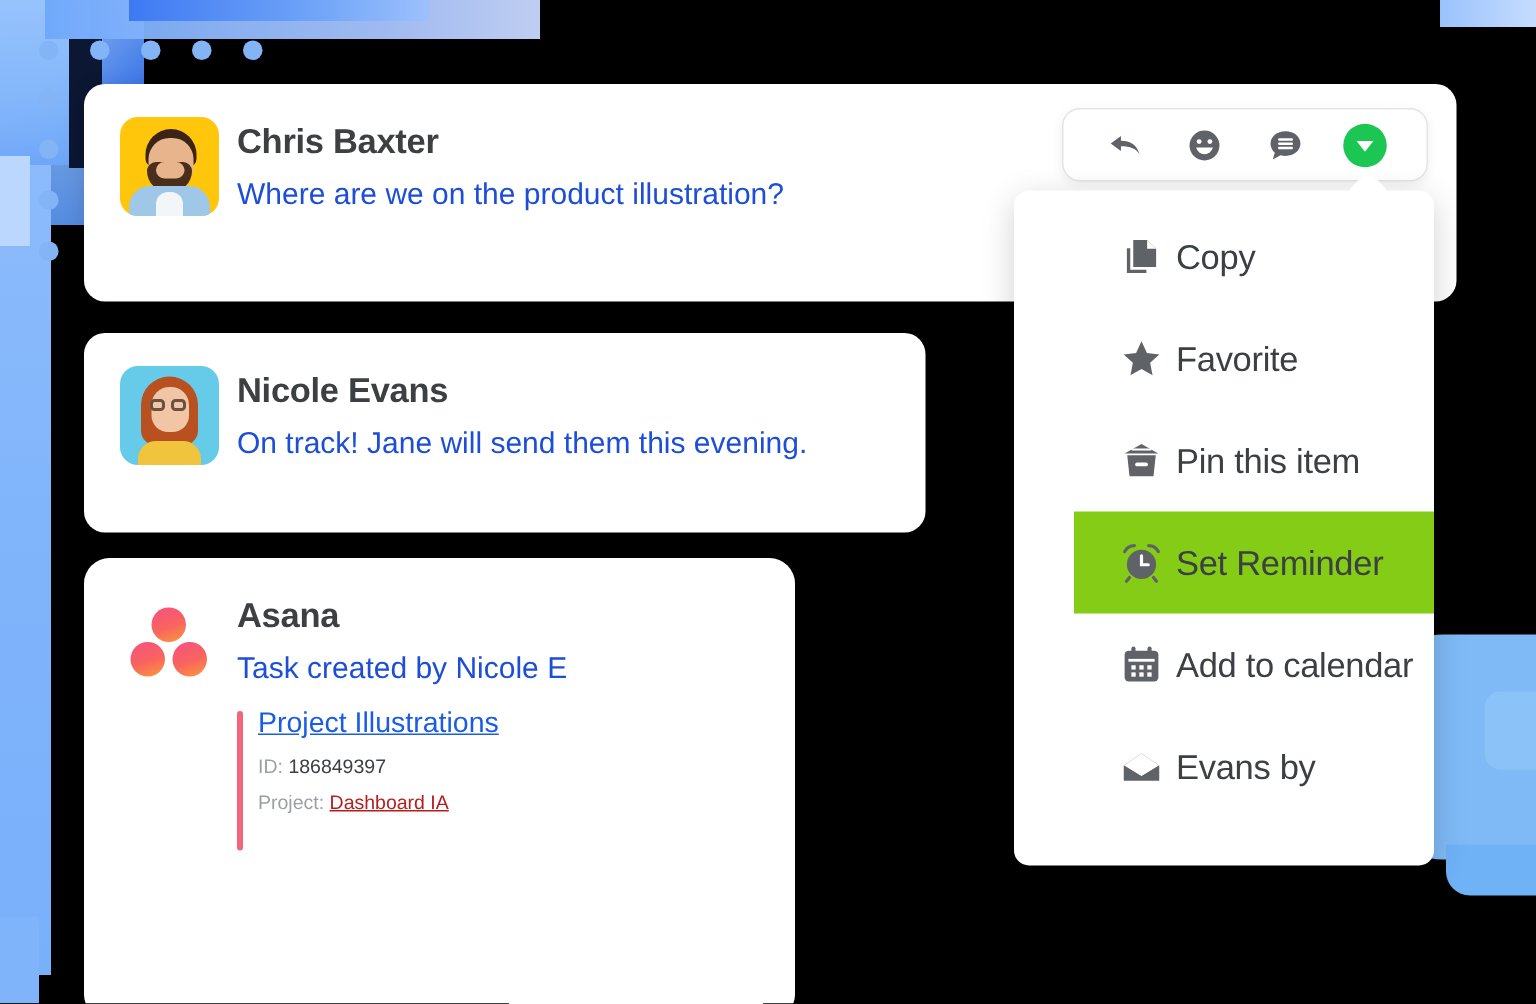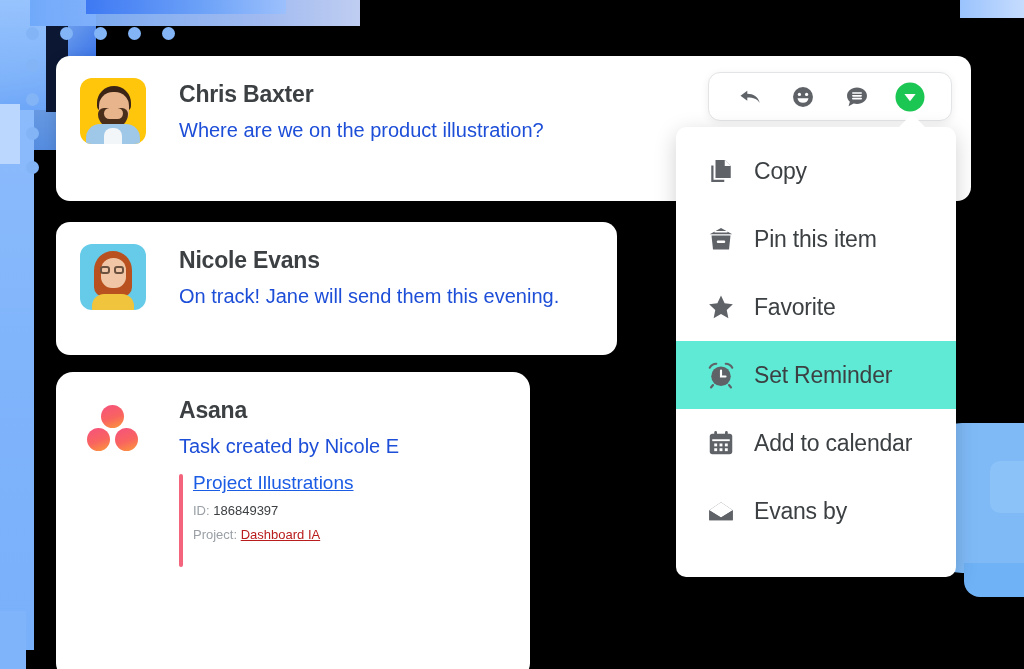--- a/index.html
+++ b/index.html
@@ -72,21 +72,21 @@
   
   .dot-row { position:absolute; display:flex; gap:21px; }
   .dot-col { position:absolute; display:flex; flex-direction:column; gap:21px; }
   .dot { width:13px; height:13px; border-radius:50%; background:#82B4F6; }
 
   
   .card {
     position:absolute; background:#FFFFFF; border-radius:14px;
     box-shadow:0 3px 14px rgba(0,0,0,.14);
   }
-  .card-inner { display:flex; padding:22px 24px; gap:33px; }
+  .card-inner { display:flex; padding:22px 24px; gap:12px; }
   .avatar {
     width:66px; height:66px; border-radius:12px; flex:0 0 66px;
     overflow:hidden; position:relative;
   }
   .card-text { padding-top:3px; }
   .card-name {
     font-size:23px; font-weight:bold; color:#3C4043;
     letter-spacing:-.2px; line-height:1.15;
   }
   .card-msg {
@@ -163,24 +163,24 @@
     position:absolute; left:676px; top:127px; width:280px; height:450px;
     background:#FFFFFF; border-radius:10px; z-index:50;
     box-shadow:0 6px 22px rgba(0,0,0,.18);
     padding-top:10px;
   }
   #dropdown .caret {
     position:absolute; right:34px; top:-9px; width:20px; height:20px;
     background:#fff; transform:rotate(45deg); border-radius:3px;
   }
   .menu-item {
-    display:flex; align-items:center; gap:16px; height:68px;
-    padding:0 0 0 28px; position:relative; z-index:2;
-  }
-  .menu-item.active { background:#5eead4; }
+    display:flex; align-items:center; gap:6px; height:68px;
+    padding:0 0 0 28px; position:relative; z-index:2;margin-left:40px;
+  }
+  .menu-item.active { background:#84cc16; }
   .menu-ico { width:34px; height:34px; display:flex; align-items:center; justify-content:center; flex:0 0 34px; }
   .menu-label { font-size:23px; color:#3C4043; letter-spacing:-.2px; }
 
   svg { display:block; }
 </style>
 </head>
 <body>
 
 <div id="stage">
 
@@ -316,36 +316,36 @@
           <path d="M7.6 3.2 H15.0 L19.8 7.9 V17.6 H7.6 Z" fill="#5F6368"></path>
           <path d="M15.0 3.2 L19.8 7.9 H15.0 Z" fill="#FFFFFF"></path>
         </svg>
       </span>
       <span class="menu-label">Copy</span>
     </div>
 
     <div class="menu-item">
       <span class="menu-ico">
         <svg width="30" height="30" viewBox="0 0 24 24">
+          <path d="M12 2.8 L14.9 9.0 L21.5 9.8 L16.6 14.3 L17.9 20.9 L12 17.6 L6.1 20.9 L7.4 14.3 L2.5 9.8 L9.1 9.0 Z" fill="#5F6368"></path>
+        </svg>
+      </span>
+      <span class="menu-label">Favorite</span>
+    </div>
+
+    <div class="menu-item">
+      <span class="menu-ico">
+        <svg width="30" height="30" viewBox="0 0 24 24">
           <path d="M4.4 9.2 H19.6 L18.4 20.4 H5.6 Z" fill="#5F6368"></path>
           <path d="M12 3.2 L21.0 8.2 H3.0 Z" fill="#5F6368"></path>
           <rect x="6.6" y="5.6" width="10.8" height="1.1" rx=".55" fill="#FFFFFF"></rect>
           <rect x="8.6" y="13.1" width="6.8" height="2.0" rx="1.0" fill="#FFFFFF"></rect>
         </svg>
       </span>
       <span class="menu-label">Pin this item</span>
-    </div>
-
-    <div class="menu-item">
-      <span class="menu-ico">
-        <svg width="30" height="30" viewBox="0 0 24 24">
-          <path d="M12 2.8 L14.9 9.0 L21.5 9.8 L16.6 14.3 L17.9 20.9 L12 17.6 L6.1 20.9 L7.4 14.3 L2.5 9.8 L9.1 9.0 Z" fill="#5F6368"></path>
-        </svg>
-      </span>
-      <span class="menu-label">Favorite</span>
     </div>
 
     <div class="menu-item active">
       <span class="menu-ico">
         <svg width="30" height="30" viewBox="0 0 24 24">
           <circle cx="12" cy="13.0" r="7.8" fill="#5F6368"></circle>
           <path d="M3.0 6.2 A6.0 6.0 0 0 1 8.2 3.0" stroke="#5F6368" stroke-width="1.7" fill="none" stroke-linecap="round"></path>
           <path d="M21.0 6.2 A6.0 6.0 0 0 0 15.8 3.0" stroke="#5F6368" stroke-width="1.7" fill="none" stroke-linecap="round"></path>
           <path d="M5.6 20.0 L4.0 22.0" stroke="#5F6368" stroke-width="1.7" stroke-linecap="round"></path>
           <path d="M18.4 20.0 L20.0 22.0" stroke="#5F6368" stroke-width="1.7" stroke-linecap="round"></path>

